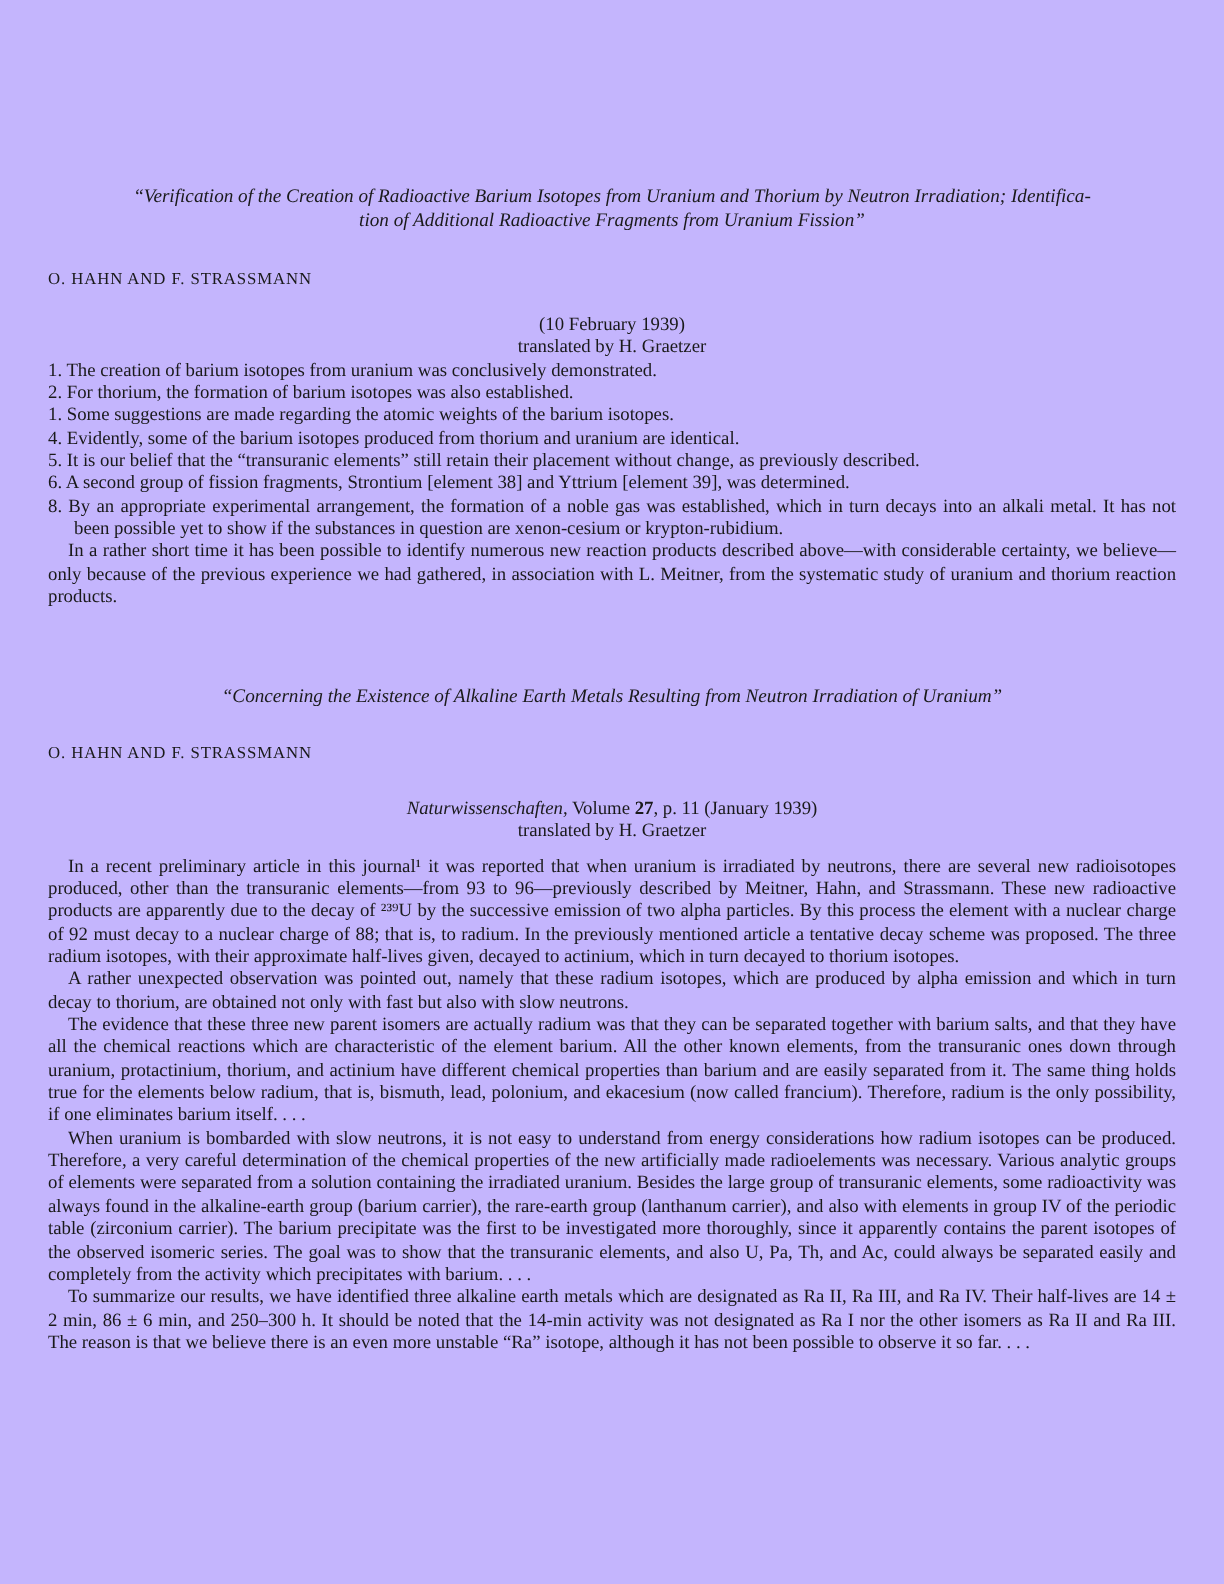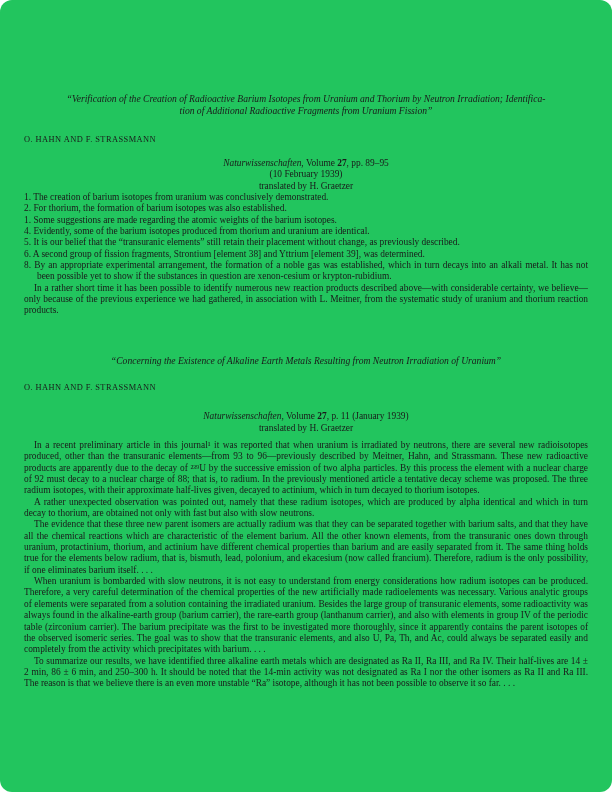--- a/index.html
+++ b/index.html
@@ -4,23 +4,22 @@
 <style>
   html, body {
     margin: 0;
     padding: 0;
     background: #ffffff;
   }
   .sheet {
     position: relative;
     width: 612px;
     height: 792px;
-    background: #22c55e;
+    background: #c4b5fd;
     overflow: hidden;
-    border-radius: 12px;
   }
   .content {
     position: absolute;
     left: 24px;
     right: 24px;
     top: 93px;
     color: #1a1a1a;
     font-family: "Liberation Serif", serif;
     font-size: 9.4px;
     line-height: 11.35px;
@@ -85,21 +84,20 @@
   <div class="content">
 
     <div class="paper-title">
       <div>“Verification of the Creation of Radioactive Barium Isotopes from Uranium and Thorium by Neutron Irradiation; Identifica-</div>
       <div>tion of Additional Radioactive Fragments from Uranium Fission”</div>
     </div>
 
     <div class="authors-line">O. HAHN AND F. STRASSMANN</div>
 
     <div class="journal-block">
-      <div><span class="journal-name">Naturwissenschaften,</span><span> Volume </span><span class="vol-num">27</span><span>, pp. 89–95</span></div>
       <div>(10 February 1939)</div>
       <div>translated by H. Graetzer</div>
     </div>
 
 
     <div class="summary-list">
       <div class="summary-item">1. The creation of barium isotopes from uranium was conclusively demonstrated.</div>
       <div class="summary-item">2. For thorium, the formation of barium isotopes was also established.</div>
       <div class="summary-item">1. Some suggestions are made regarding the atomic weights of the barium isotopes.</div>
       <div class="summary-item">4. Evidently, some of the barium isotopes produced from thorium and uranium are identical.</div>
@@ -113,19 +111,19 @@
     <div class="paper-title paper2-title">“Concerning the Existence of Alkaline Earth Metals Resulting from Neutron Irradiation of Uranium”</div>
 
     <div class="authors-line second">O. HAHN AND F. STRASSMANN</div>
 
     <div class="journal-block second">
       <div><span class="journal-name">Naturwissenschaften,</span><span> Volume </span><span class="vol-num">27</span><span>, p. 11 (January 1939)</span></div>
       <div>translated by H. Graetzer</div>
     </div>
 
     <div class="para body-start">In a recent preliminary article in this journal¹ it was reported that when uranium is irradiated by neutrons, there are several new radioisotopes produced, other than the transuranic elements—from 93 to 96—previously described by Meitner, Hahn, and Strassmann. These new radioactive products are apparently due to the decay of ²³⁹U by the successive emission of two alpha particles. By this process the element with a nuclear charge of 92 must decay to a nuclear charge of 88; that is, to radium. In the previously mentioned article a tentative decay scheme was proposed. The three radium isotopes, with their approximate half-lives given, decayed to actinium, which in turn decayed to thorium isotopes.</div>
-    <div class="para">A rather unexpected observation was pointed out, namely that these radium isotopes, which are produced by alpha identical and which in turn decay to thorium, are obtained not only with fast but also with slow neutrons.</div>
+    <div class="para">A rather unexpected observation was pointed out, namely that these radium isotopes, which are produced by alpha emission and which in turn decay to thorium, are obtained not only with fast but also with slow neutrons.</div>
     <div class="para">The evidence that these three new parent isomers are actually radium was that they can be separated together with barium salts, and that they have all the chemical reactions which are characteristic of the element barium. All the other known elements, from the transuranic ones down through uranium, protactinium, thorium, and actinium have different chemical properties than barium and are easily separated from it. The same thing holds true for the elements below radium, that is, bismuth, lead, polonium, and ekacesium (now called francium). Therefore, radium is the only possibility, if one eliminates barium itself. . . .</div>
     <div class="para">When uranium is bombarded with slow neutrons, it is not easy to understand from energy considerations how radium isotopes can be produced. Therefore, a very careful determination of the chemical properties of the new artificially made radioelements was necessary. Various analytic groups of elements were separated from a solution containing the irradiated uranium. Besides the large group of transuranic elements, some radioactivity was always found in the alkaline-earth group (barium carrier), the rare-earth group (lanthanum carrier), and also with elements in group IV of the periodic table (zirconium carrier). The barium precipitate was the first to be investigated more thoroughly, since it apparently contains the parent isotopes of the observed isomeric series. The goal was to show that the transuranic elements, and also U, Pa, Th, and Ac, could always be separated easily and completely from the activity which precipitates with barium. . . .</div>
     <div class="para">To summarize our results, we have identified three alkaline earth metals which are designated as Ra II, Ra III, and Ra IV. Their half-lives are 14 ± 2 min, 86 ± 6 min, and 250–300 h. It should be noted that the 14-min activity was not designated as Ra I nor the other isomers as Ra II and Ra III. The reason is that we believe there is an even more unstable “Ra” isotope, although it has not been possible to observe it so far. . . .</div>
 
   </div>
 </div>
 
 </body></html>

